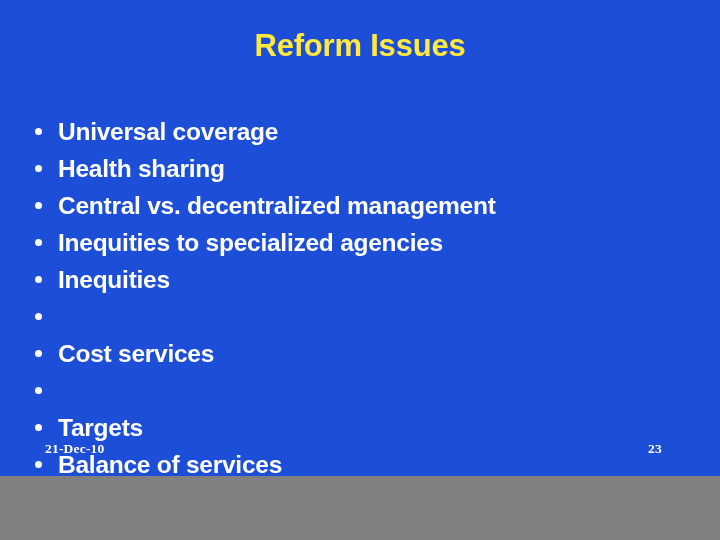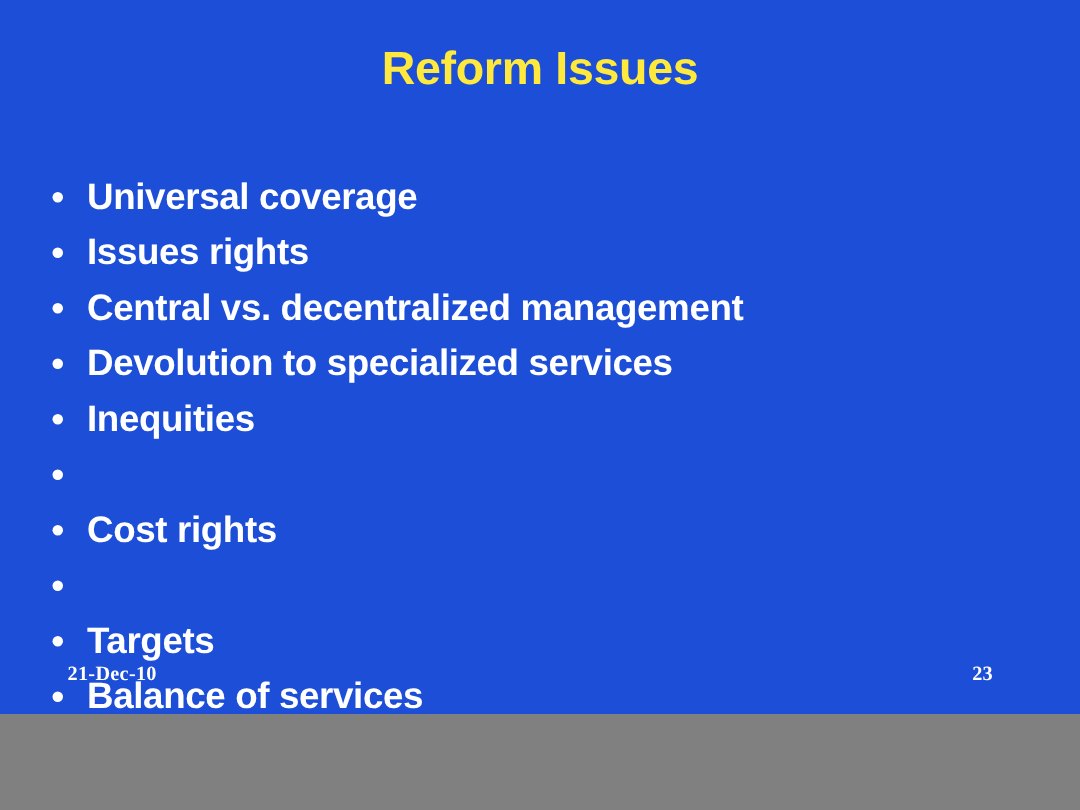--- a/index.html
+++ b/index.html
@@ -98,40 +98,40 @@
 
   <div class="slide-title">Reform Issues</div>
 
   <ul class="bullet-list">
     <li class="bullet-item">
       <span class="bullet-dot"></span>
       <span class="bullet-text">Universal coverage</span>
     </li>
     <li class="bullet-item">
       <span class="bullet-dot"></span>
-      <span class="bullet-text">Issues rights</span>
+      <span class="bullet-text">Health sharing</span>
     </li>
     <li class="bullet-item">
       <span class="bullet-dot"></span>
       <span class="bullet-text">Central vs. decentralized management</span>
     </li>
     <li class="bullet-item">
       <span class="bullet-dot"></span>
-      <span class="bullet-text">Devolution to specialized services</span>
+      <span class="bullet-text">Inequities to specialized agencies</span>
     </li>
     <li class="bullet-item">
       <span class="bullet-dot"></span>
       <span class="bullet-text">Inequities</span>
     </li>
     <li class="bullet-item">
       <span class="bullet-dot"></span>
     </li>
     <li class="bullet-item">
       <span class="bullet-dot"></span>
-      <span class="bullet-text">Cost rights</span>
+      <span class="bullet-text">Cost services</span>
     </li>
     <li class="bullet-item">
       <span class="bullet-dot"></span>
     </li>
     <li class="bullet-item">
       <span class="bullet-dot"></span>
       <span class="bullet-text">Targets</span>
     </li>
     <li class="bullet-item">
       <span class="bullet-dot"></span>

